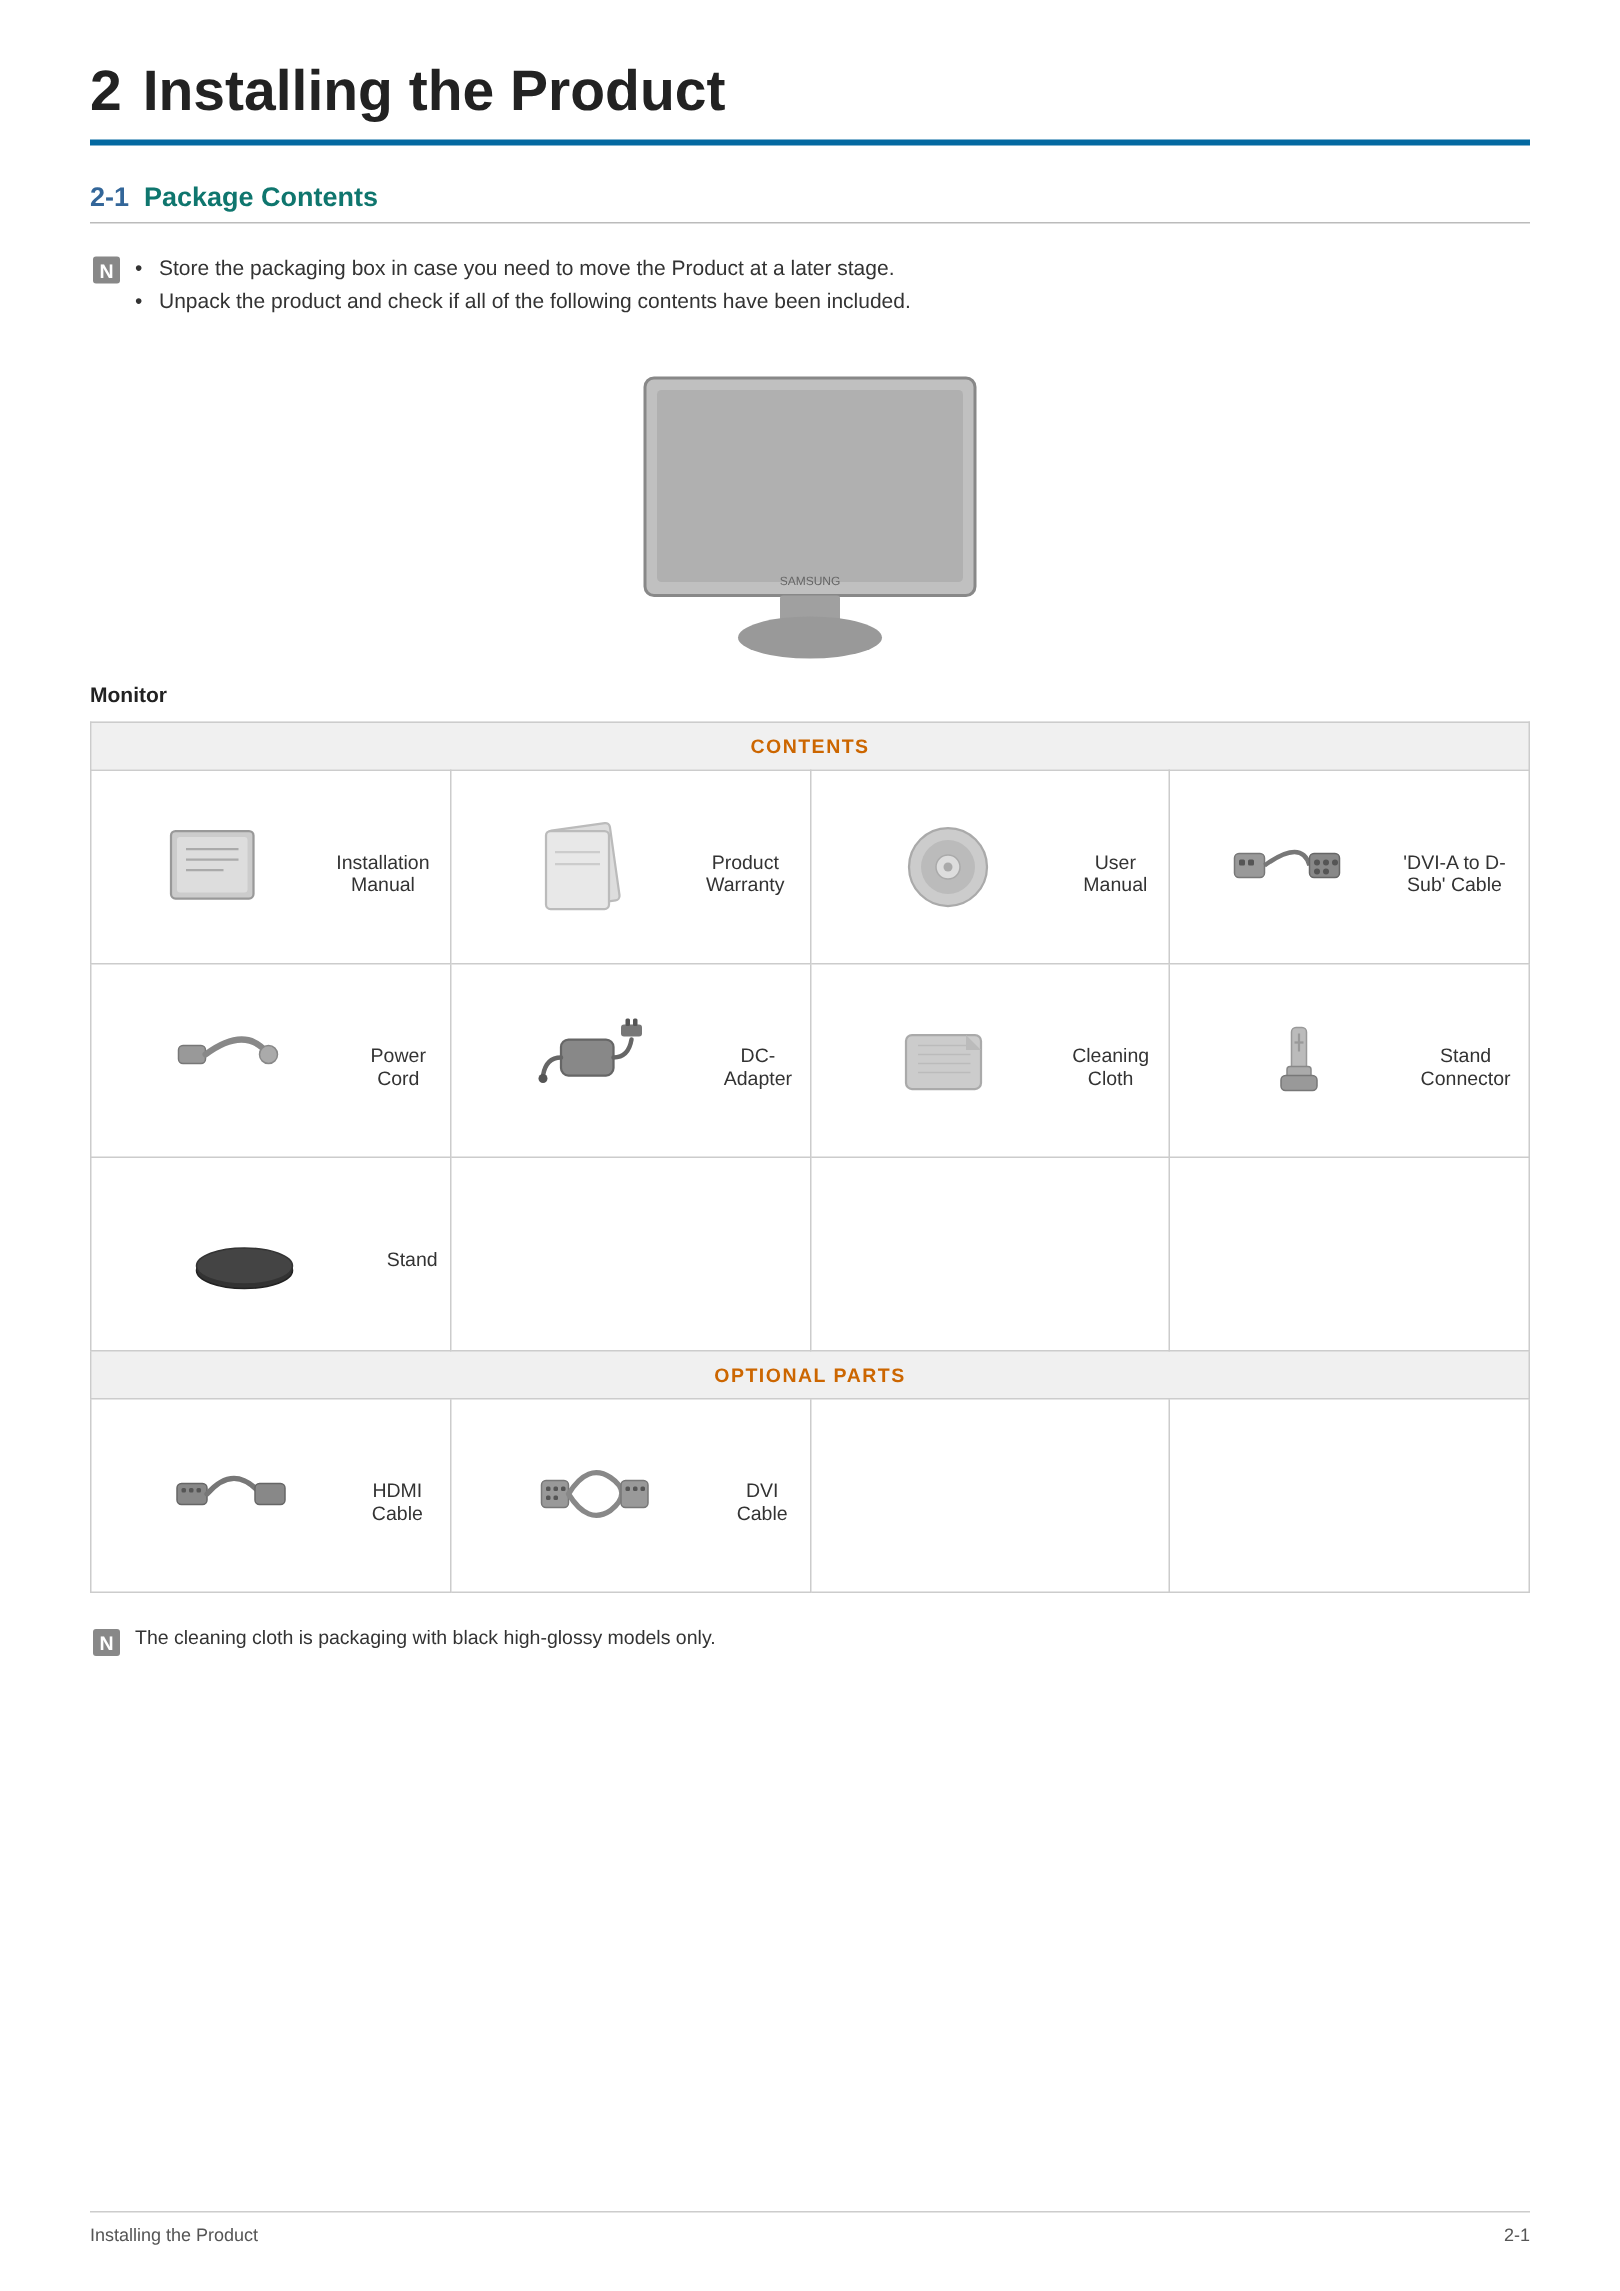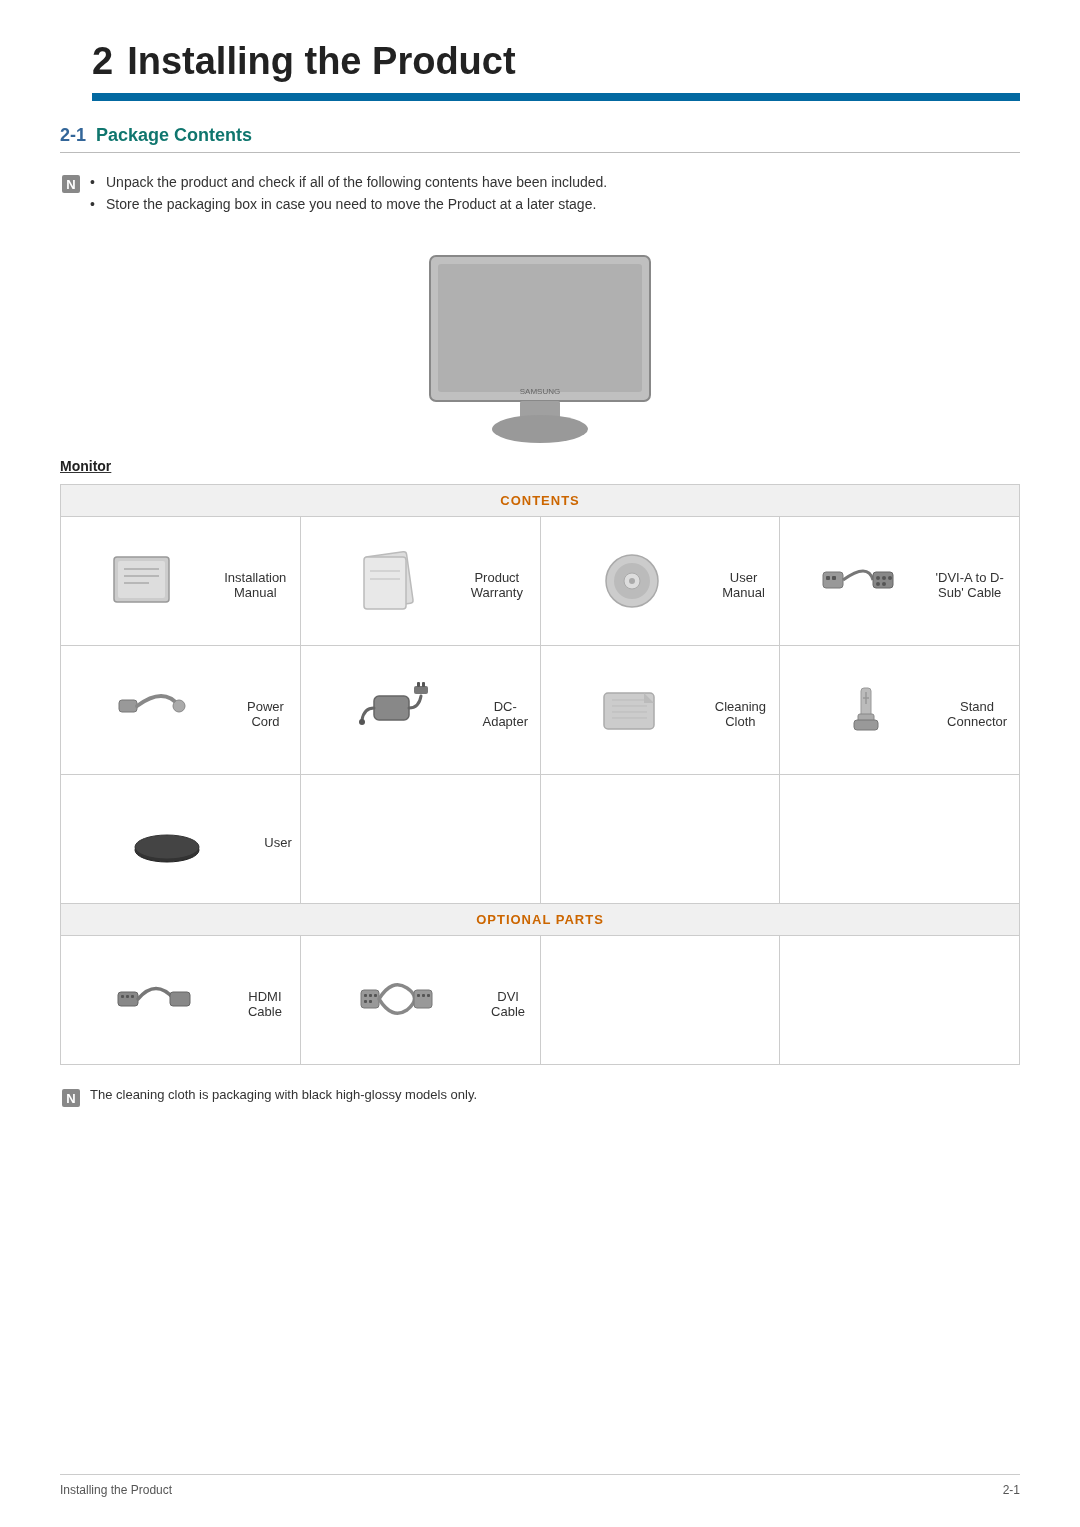--- a/index.html
+++ b/index.html
@@ -7,24 +7,23 @@
       font-family: Arial, sans-serif;
       background: #fff;
       color: #333;
       width: 1080px;
       min-height: 1527px;
       padding: 40px 60px 60px 60px;
       position: relative;
     }
 
     .page-header {
-      border-bottom: 8px solid #0369a1;
+      border-bottom: 4px solid #0369a1;
       padding-bottom: 10px;
       margin-bottom: 20px;
-      margin-left: 32px;
     }
 
     .chapter-title {
       font-size: 38px;
       font-weight: bold;
       color: #222;
     }
 
     .chapter-num {
       font-size: 38px;
@@ -88,21 +87,20 @@
 
     .bullet-list li::before {
       content: '•';
       position: absolute;
       left: 0;
     }
 
     .monitor-section {
       text-align: center;
       margin: 30px 0 10px 0;
-      text-decoration: underline;
     }
 
     .monitor-img {
       display: inline-block;
     }
 
     
     .monitor-label {
       font-size: 14px;
       font-weight: bold;
@@ -211,22 +209,22 @@
 </div>
 
 <div class="note-block">
   <div class="note-icon">
     <svg viewBox="0 0 22 22" fill="none">
       <rect x="2" y="2" width="18" height="18" rx="2" fill="#888"></rect>
       <text x="11" y="16" text-anchor="middle" fill="white" font-size="13" font-weight="bold">N</text>
     </svg>
   </div>
   <ul class="bullet-list">
+    <li>Store the packaging box in case you need to move the Product at a later stage.</li>
     <li>Unpack the product and check if all of the following contents have been included.</li>
-    <li>Store the packaging box in case you need to move the Product at a later stage.</li>
   </ul>
 </div>
 
 <div class="monitor-section">
   <div class="monitor-img">
     <svg width="280" height="200" viewBox="0 0 280 200">
 
       <rect x="30" y="10" width="220" height="145" rx="6" fill="#c0c0c0" stroke="#888" stroke-width="2"></rect>
       <rect x="38" y="18" width="204" height="128" rx="3" fill="#b0b0b0"></rect>
 
@@ -384,21 +382,21 @@
   <tr>
     <td>
       <div class="item-cell">
         <div class="icon-wrapper">
 
           <svg width="80" height="55" viewBox="0 0 80 55">
             <ellipse cx="40" cy="38" rx="32" ry="12" fill="#333" stroke="#222" stroke-width="1"></ellipse>
             <ellipse cx="40" cy="35" rx="32" ry="12" fill="#444" stroke="#333" stroke-width="1"></ellipse>
           </svg>
         </div>
-        <span class="item-label">User</span>
+        <span class="item-label">Stand</span>
       </div>
     </td>
     <td>&nbsp;</td>
     <td>&nbsp;</td>
     <td>&nbsp;</td>
   </tr>
 
   <tr class="header-row">
     <td colspan="4">OPTIONAL PARTS</td>
   </tr>

